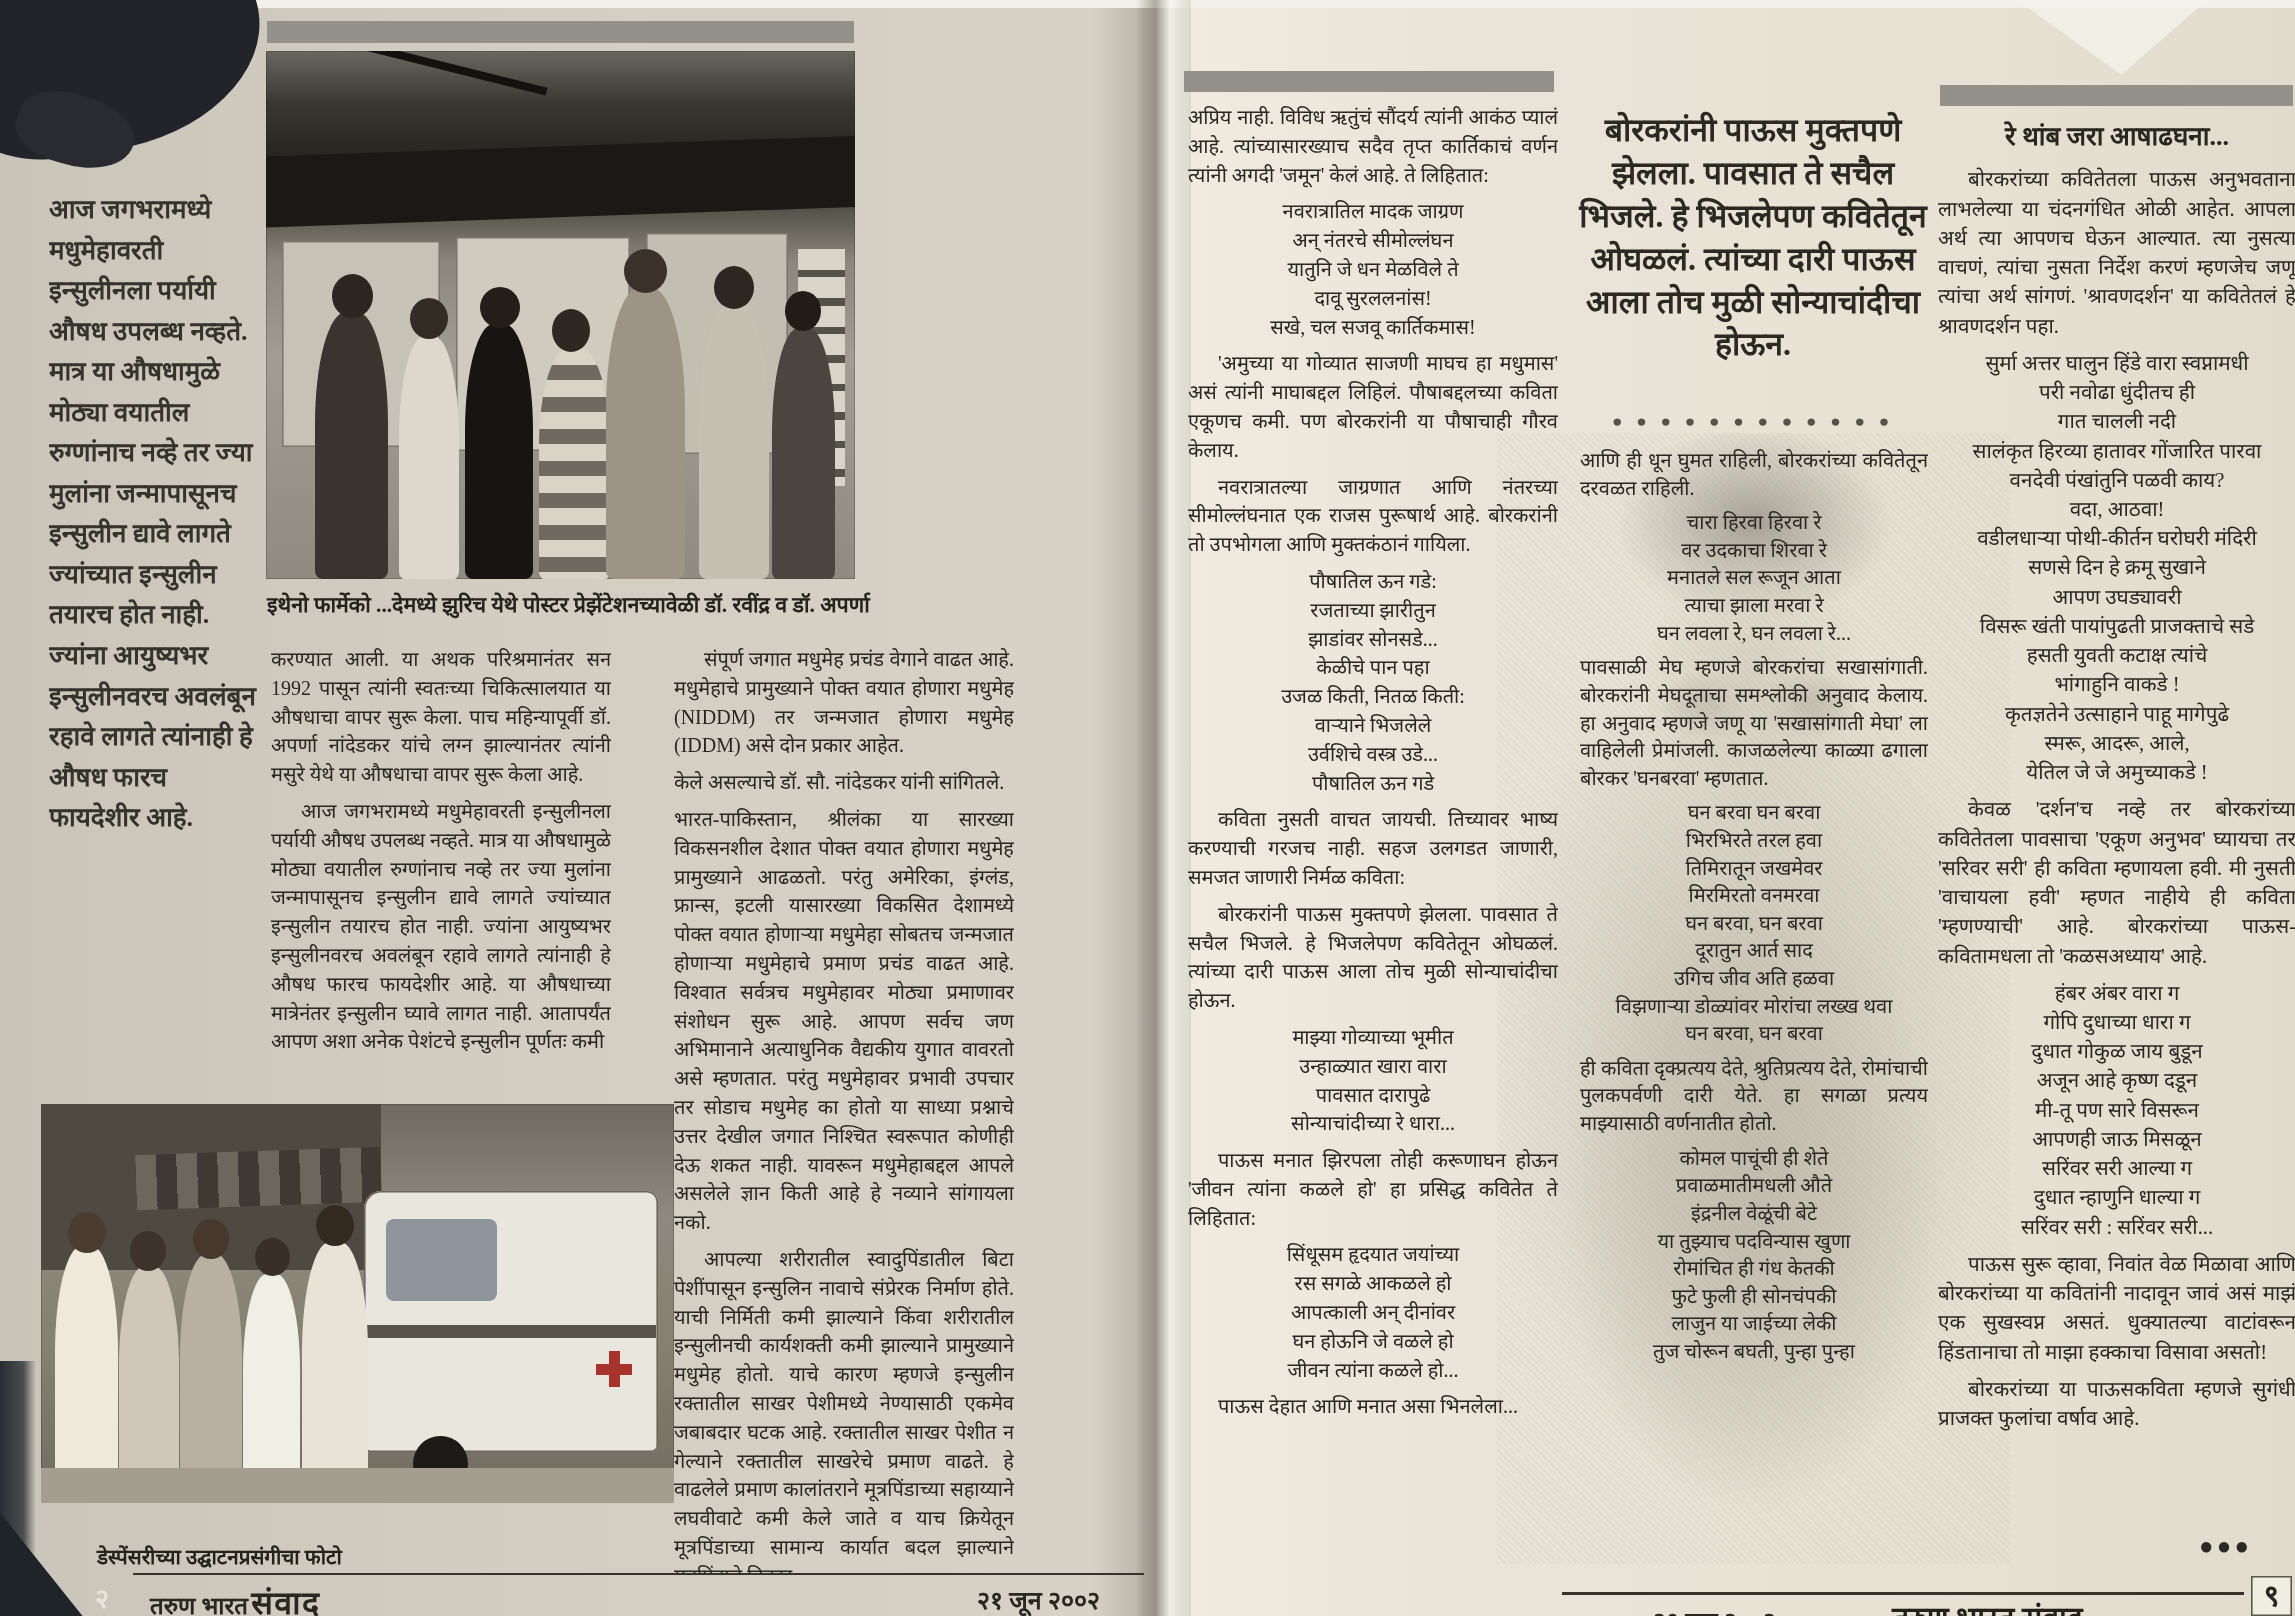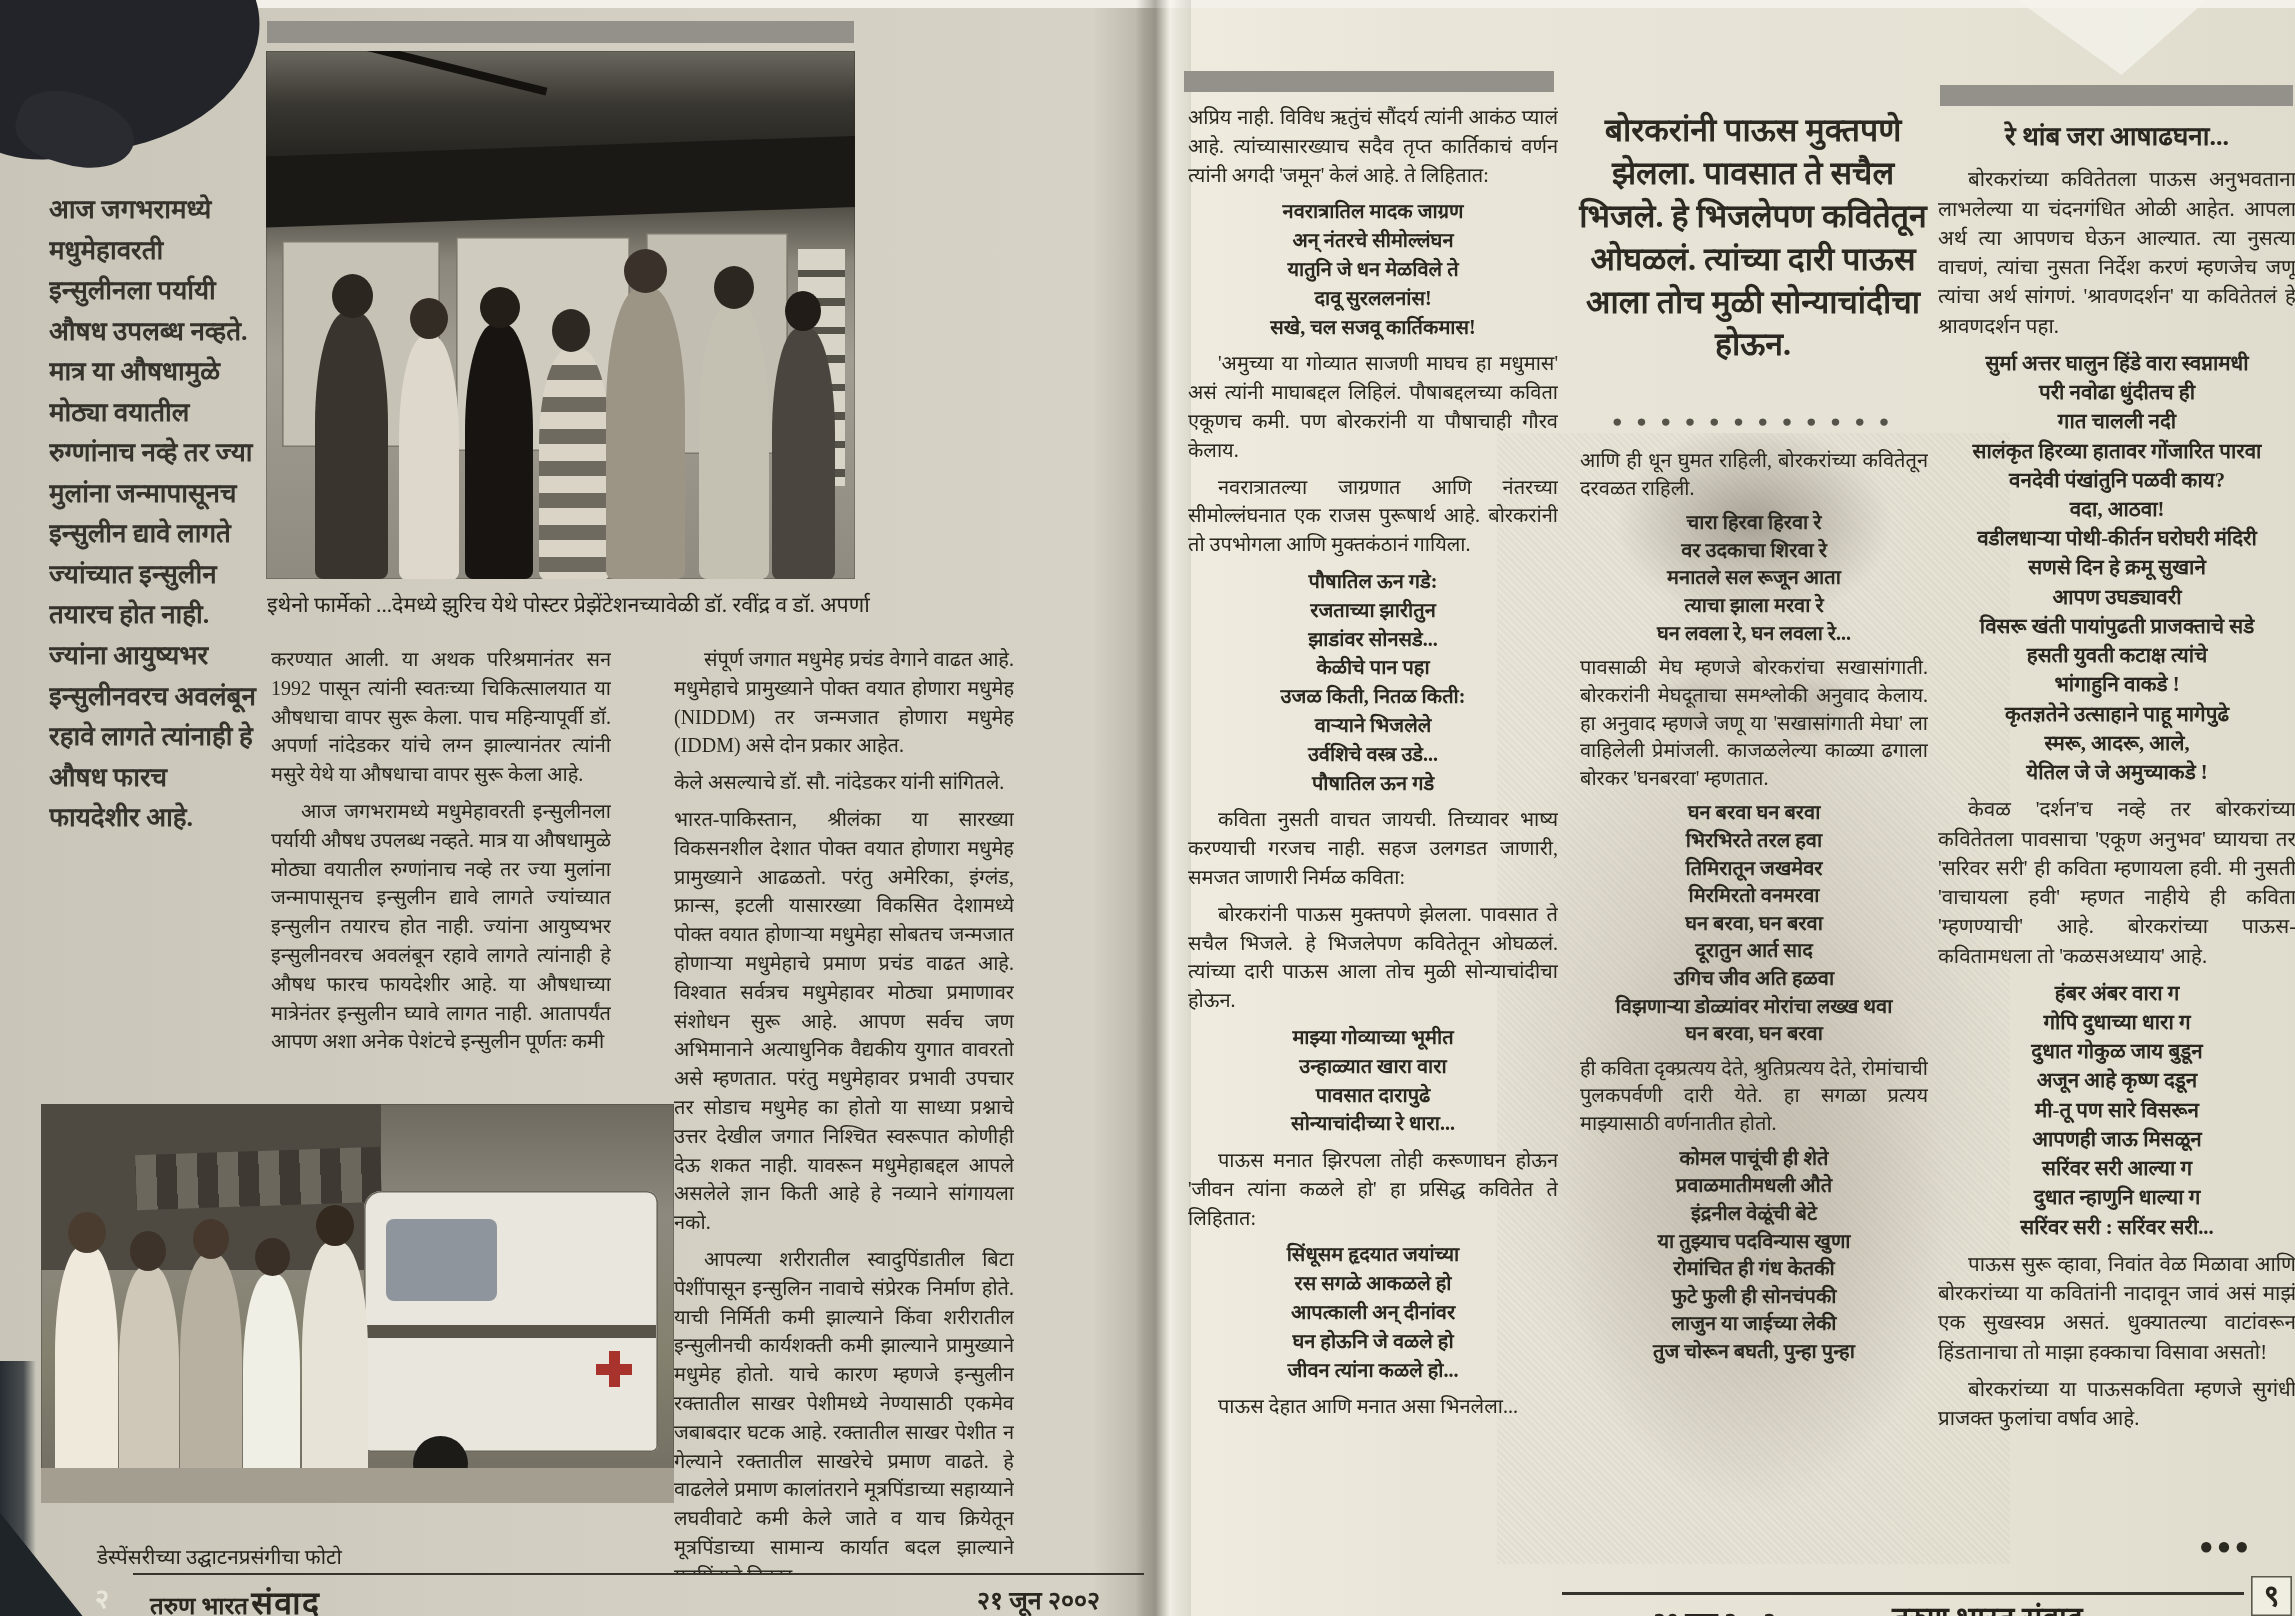--- a/index.html
+++ b/index.html
@@ -2,23 +2,23 @@
 <html style="font-size:12.7px"><head>
 <meta charset="utf-8">
 <style>
   html,body{margin:0;padding:0;background:#16171b;}
   #page{position:relative;width:2295px;height:1616px;overflow:hidden;
     font-family:"Liberation Serif","DejaVu Serif",serif;color:#29271f;
     background:linear-gradient(90deg,#c9c5b9 0px,#d2cec2 538px,#d6d2c6 1092px,#b9b5a9 1144px,#efecdf 1187px,#e9e5d8 1424px,#e5e1d3 1978px,#dfdbcd 2295px);}
   .abs{position:absolute;}
   .para{text-align:justify;}
   .indent{text-indent:30px;}
-  .poem{text-align:center;font-weight:700;white-space:pre-line;}
+  .poem{text-align:center;font-weight:400;white-space:pre-line;}
   .greybar{background:#94918a;}
-  .caption{font-weight:400;color:#24221b;}
+  .caption{font-weight:700;color:#24221b;}
   .rule{background:#35332c;}
   #sidebar-quote{font-size:26px;line-height:1.56;font-weight:700;color:#35332c;}
   .bodytext{font-size:20px;line-height:1.44;}
   .bodytext p{margin:0 0 8px 0;}
   .col4text{font-size:20px;line-height:1.38;}
   .col4text p{margin:0 0 7.1px 0;}
   .photo{box-shadow:0 0 0 0.8px rgba(40,38,30,.35) inset;}
   .fig{position:absolute;border-radius:42% 42% 8px 8px;}
   .fighead{position:absolute;border-radius:50%;}
 </style>

